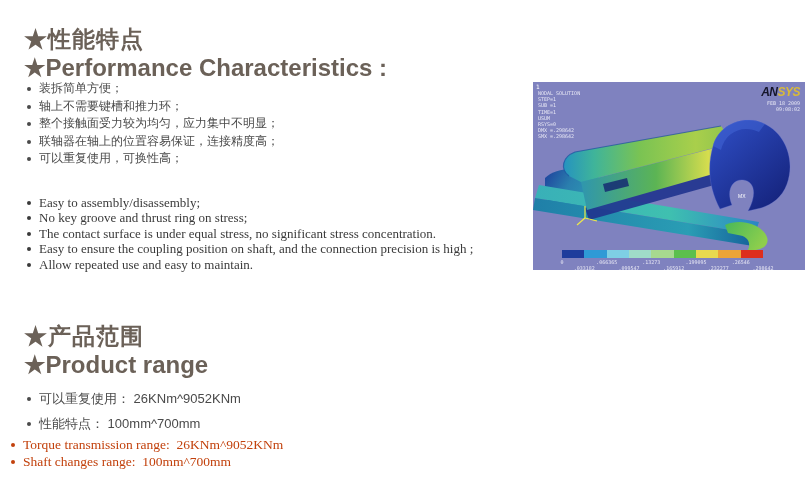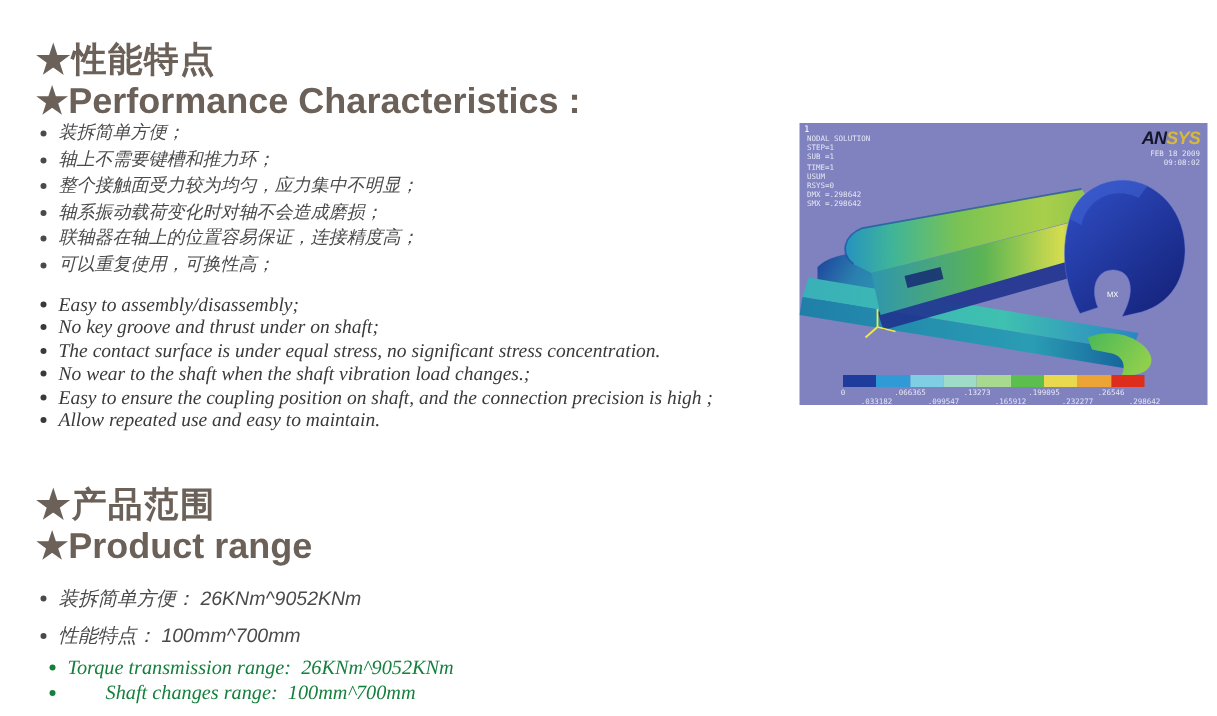--- a/index.html
+++ b/index.html
@@ -8,32 +8,32 @@
     font-family:"Liberation Sans",sans-serif;overflow:hidden;
   }
   
   .head-block{position:absolute;left:24px;color:#6b6158;font-weight:bold;}
   #perf-head{top:5px;margin-top:20px;}
   #range-head{top:322px;}
   .h-cn{font-size:23px;line-height:29px;letter-spacing:1px;}
   .h-en{font-size:24px;line-height:27px;}
   
   ul.blist{list-style:none;margin:0;padding:0;position:absolute;}
-  ul.blist li{position:relative;padding-left:13px;white-space:pre-wrap;font-style:italic;}
+  ul.blist li{position:relative;padding-left:13px;white-space:pre-wrap;}
   ul.blist li::before{content:"";position:absolute;left:1px;width:4px;height:4px;border-radius:50%;background:currentColor;}
   .cn-list{left:26px;top:80px;font-size:12px;color:#4a4a4a;}
   .cn-list li{line-height:17.5px;}
   .cn-list li::before{top:7px;}
   .en-list{left:26px;top:195px;font-size:13px;color:#3a3a3a;font-family:"Liberation Serif",serif;}
   .en-list li{line-height:15.4px;}
   .en-list li::before{top:6px;}
   .range-cn{left:26px;top:386px;font-size:13px;color:#4a4a4a;}
   .range-cn li{line-height:25px;}
   .range-cn li::before{top:11px;}
-  .range-en{left:32px;top:436px;font-size:13.5px;color:#15803d;font-family:"Liberation Serif",serif;text-align:center;}
+  .range-en{left:10px;top:436px;font-size:13.5px;color:#c2410c;font-family:"Liberation Serif",serif;}
   .range-en li{line-height:17px;}
   .range-en li::before{top:7px;}
   
   .ansys{position:absolute;left:533px;top:82px;width:272px;height:188px;background:#7f82bf;}
   .win-id{position:absolute;left:3px;top:1px;color:#ffffff;font-size:6px;font-family:"DejaVu Sans Mono",monospace;}
   .info{position:absolute;left:5px;top:8px;color:#e6e6f4;font-size:5px;line-height:6.2px;font-family:"DejaVu Sans Mono",monospace;}
   .logo{position:absolute;right:5px;top:3px;font-style:italic;font-weight:bold;font-size:12px;letter-spacing:-0.5px;}
   .logo .an{color:#15152a;}
   .logo .sys{color:#d8b93a;}
   .dates{position:absolute;right:5px;top:18px;color:#e6e6f4;font-size:5px;line-height:6px;text-align:right;font-family:"DejaVu Sans Mono",monospace;}
@@ -50,29 +50,27 @@
 
   <div class="head-block" id="perf-head">
     <div class="h-cn">★性能特点</div>
     <div class="h-en">★Performance Characteristics :</div>
   </div>
 
   <ul class="blist cn-list">
       <li>装拆简单方便；</li>
       <li>轴上不需要键槽和推力环；</li>
       <li>整个接触面受力较为均匀，应力集中不明显；</li>
-      <li>轴系振动载荷变化时对轴不会造成磨损；</li>
       <li>联轴器在轴上的位置容易保证，连接精度高；</li>
       <li>可以重复使用，可换性高；</li>
     </ul>
   <ul class="blist en-list">
       <li>Easy to assembly/disassembly;</li>
-      <li>No key groove and thrust under on shaft;</li>
+      <li>No key groove and thrust ring on stress;</li>
       <li>The contact surface is under equal stress, no significant stress concentration.</li>
-      <li>No wear to the shaft when the shaft vibration load changes.;</li>
       <li>Easy to ensure the coupling position on shaft, and the connection precision is high ;</li>
       <li>Allow repeated use and easy to maintain.</li>
     </ul>
 
   <div class="ansys">
     <div class="win-id">1</div>
     <div class="info">
         <div>NODAL SOLUTION</div>
         <div>STEP=1</div>
         <div>SUB =1</div>
@@ -170,21 +168,21 @@
         <span style="left: 230px; top: 6px;">.298642</span>
       </div>
   </div>
 
   <div class="head-block" id="range-head">
     <div class="h-cn">★产品范围</div>
     <div class="h-en">★Product range</div>
   </div>
 
   <ul class="blist range-cn">
-      <li>装拆简单方便： 26KNm^9052KNm</li>
+      <li>可以重复使用： 26KNm^9052KNm</li>
       <li>性能特点： 100mm^700mm</li>
     </ul>
   <ul class="blist range-en">
       <li>Torque transmission range:  26KNm^9052KNm</li>
       <li>Shaft changes range:  100mm^700mm</li>
     </ul>
 
 </div>
 
 </body></html>

